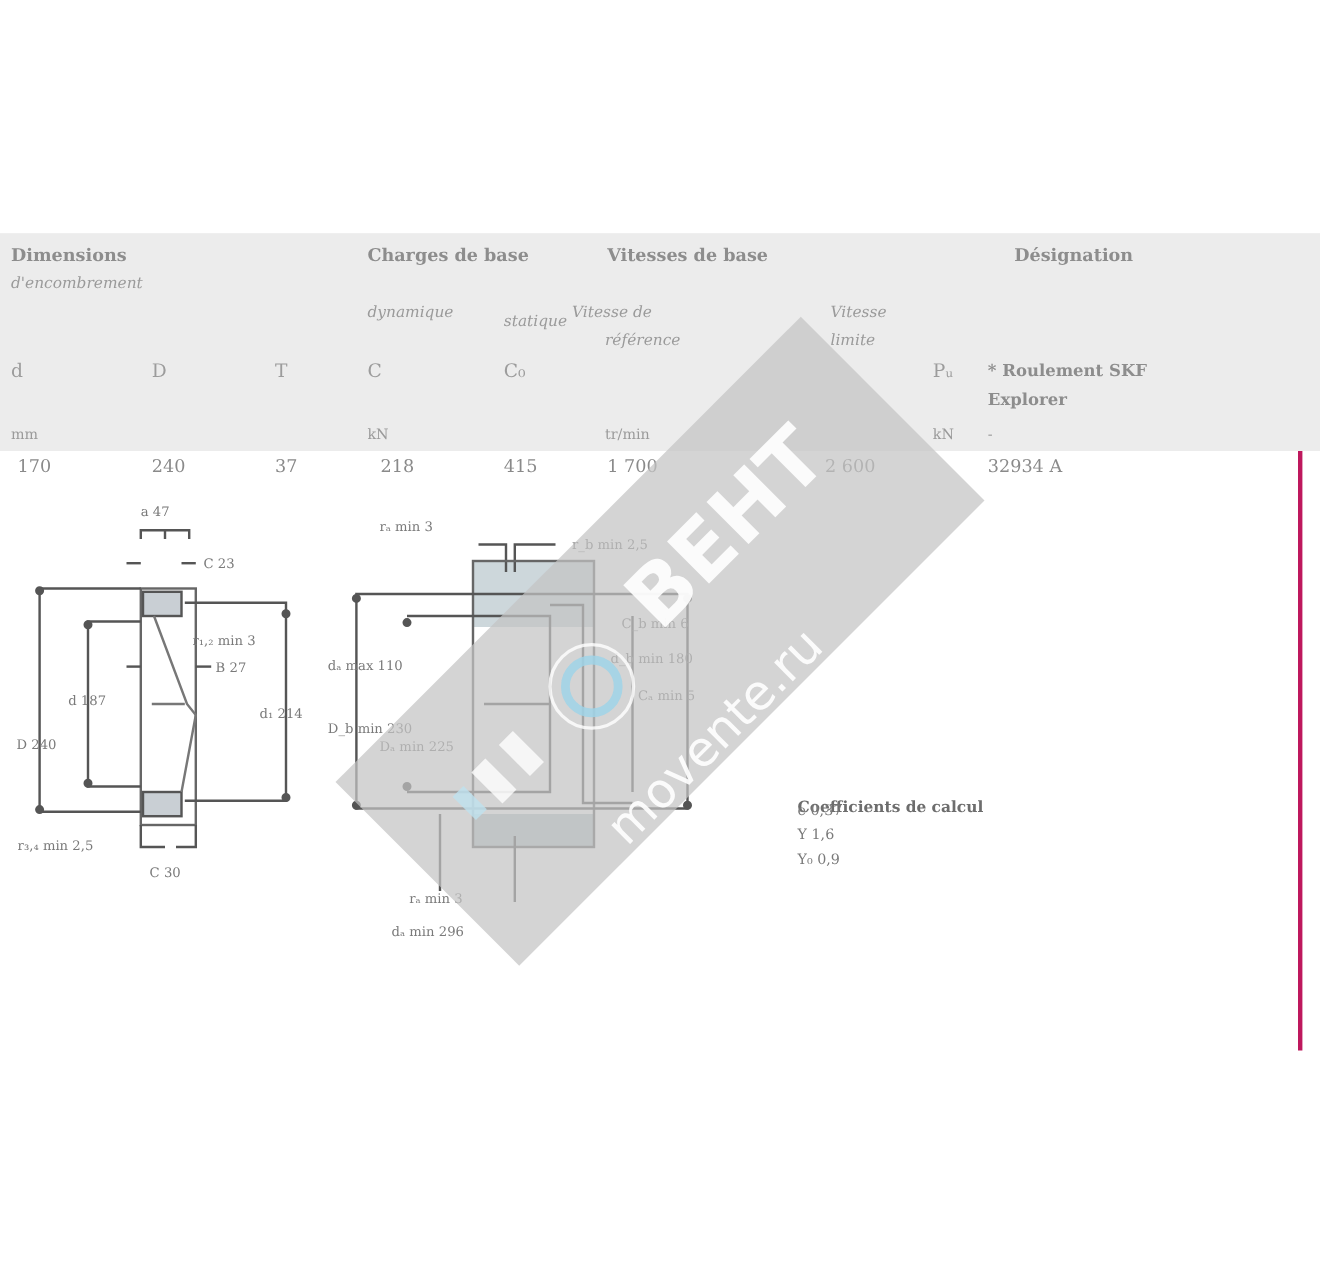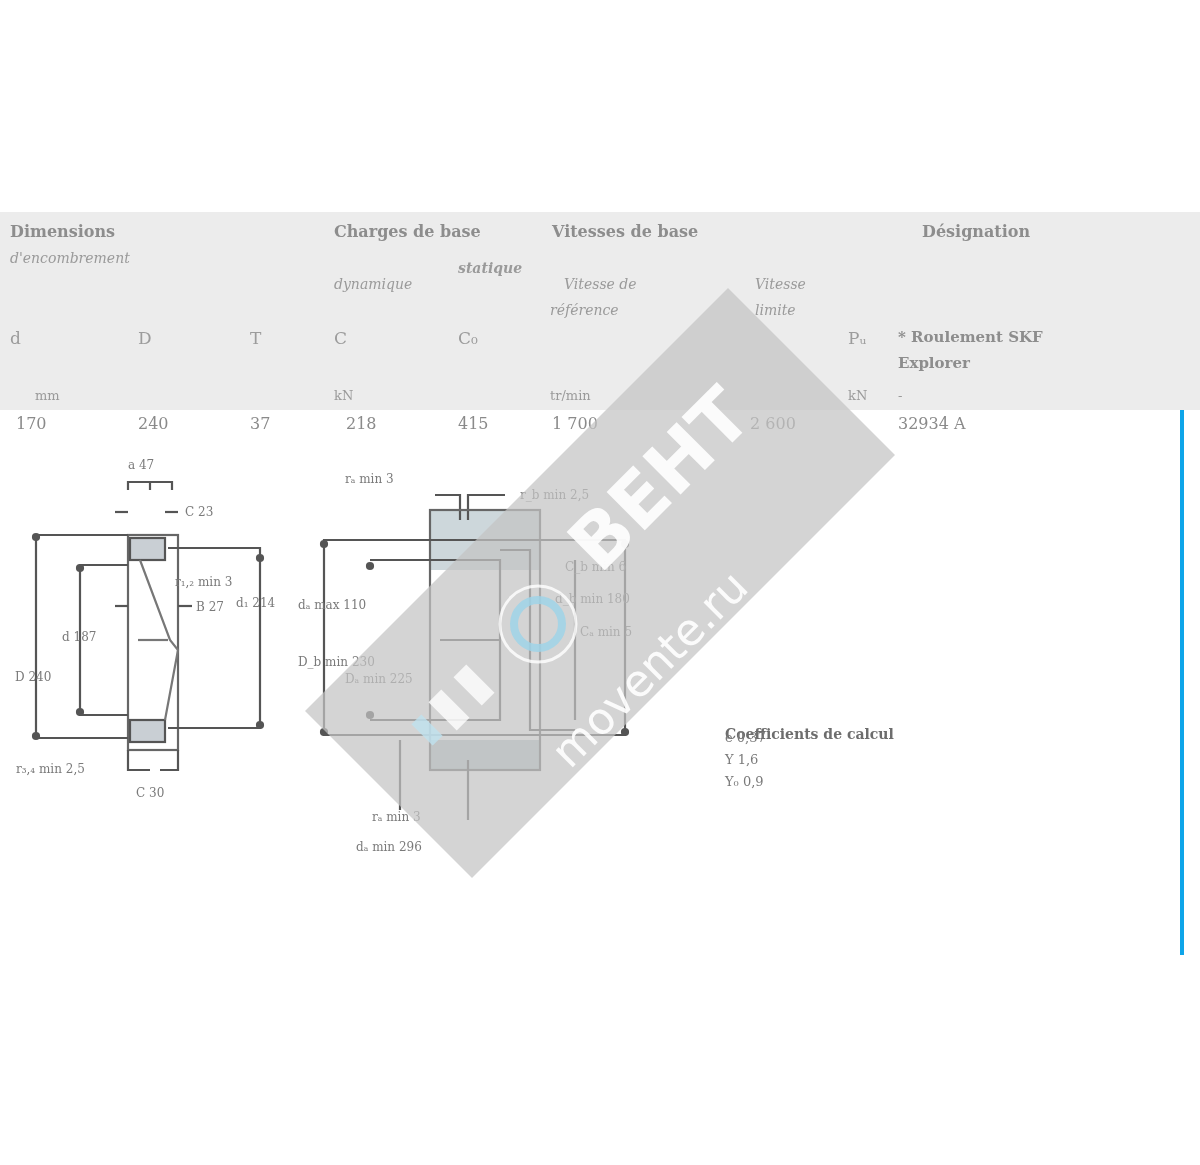--- a/index.html
+++ b/index.html
@@ -6,21 +6,21 @@
   body {
     width:1200px; height:1165px; background:#ffffff; position:relative; overflow:hidden;
     font-family:"DejaVu Serif", serif; color:#7a7a7a;
   }
   .page { position:absolute; left:0; top:0; width:1200px; height:1165px; }
   .header-band {
     position:absolute; left:0; top:212px; width:1200px; height:198px; background:#ececec;
   }
   .data-band {
     position:absolute; left:0; top:410px; width:1180px; height:545px; background:#ffffff;
-    border-right:4px solid #0ea5e9;
+    border-right:4px solid #be185d;
   }
   .txt { position:absolute; white-space:nowrap; font-size:15px; color:#8a8a8a; }
   .grp { font-weight:bold; font-size:16px; color:#8d8d8d; }
   .sub { font-style:italic; font-size:14px; color:#9a9a9a; }
   .sym { font-size:17px; color:#9c9c9c; }
   .unit { font-size:13px; color:#9a9a9a; }
   .val { font-size:16px; color:#8a8a8a; }
   .note { font-weight:bold; font-size:14px; color:#6d6d6d;margin-top:20px; }
   .coef { font-size:13px; color:#7a7a7a; }
   .dim { font-size:12px; color:#7a7a7a; position:absolute; white-space:nowrap; }
@@ -33,36 +33,36 @@
 <div class="page">
 
   <div class="header-band">
     <span class="txt grp" style="left:10px;top:10px;">Dimensions</span>
     <span class="txt sub" style="left:10px;top:38px;">d'encombrement</span>
     <span class="txt grp" style="left:334px;top:10px;">Charges de base</span>
     <span class="txt grp" style="left:552px;top:10px;">Vitesses de base</span>
     <span class="txt grp" style="left:898px;top:10px;margin-left:24px;">Désignation</span>
 
     <span class="txt sub" style="left:334px;top:64px;">dynamique</span>
-    <span class="txt sub" style="left:458px;top:48px;font-weight:bold;">statique</span>
-    <span class="txt sub" style="left:564px;top:64px;font-style:italic;">Vitesse de</span>
+    <span class="txt sub" style="left:458px;top:72px;">statique</span>
+    <span class="txt sub" style="left:520px;top:64px;font-style:italic;">Vitesse de</span>
     <span class="txt sub" style="left:550px;top:90px;">référence</span>
     <span class="txt sub" style="left:755px;top:64px;">Vitesse</span>
     <span class="txt sub" style="left:755px;top:90px;">limite</span>
 
     <span class="txt sym" style="left:10px;top:116px;">d</span>
     <span class="txt sym" style="left:138px;top:116px;">D</span>
     <span class="txt sym" style="left:250px;top:116px;">T</span>
     <span class="txt sym" style="left:334px;top:116px;">C</span>
     <span class="txt sym" style="left:458px;top:116px;">C₀</span>
     <span class="txt sym" style="left:848px;top:116px;">Pᵤ</span>
     <span class="txt grp" style="left:898px;top:116px;font-size:15px;">* Roulement SKF</span>
     <span class="txt grp" style="left:898px;top:142px;font-size:15px;">Explorer</span>
 
-    <span class="txt unit" style="left:10px;top:176px;margin-left:25px;">mm</span>
+    <span class="txt unit" style="left:10px;top:176px;">mm</span>
     <span class="txt unit" style="left:334px;top:176px;">kN</span>
     <span class="txt unit" style="left:550px;top:176px;">tr/min</span>
     <span class="txt unit" style="left:848px;top:176px;">kN</span>
     <span class="txt unit" style="left:898px;top:176px;">-</span>
   </div>
 
   <div class="data-band">
     <div>
       <span class="txt val" style="left:16px;top:4px;">170</span>
       <span class="txt val" style="left:138px;top:4px;">240</span>
@@ -107,21 +107,21 @@
       <path d="M128 310 L128 330 L150 330 M160 330 L178 330 L178 310"></path>
     </g>
     </svg><span></span>
   
   <span class="dim" style="left:128px;top:458px;">a 47</span>
   <span class="dim" style="left:185px;top:505px;">C 23</span>
   <span class="dim" style="left:175px;top:575px;">r₁,₂ min 3</span>
   <span class="dim" style="left:196px;top:600px;">B 27</span>
   <span class="dim" style="left:62px;top:630px;">d 187</span>
   <span class="dim" style="left:15px;top:670px;">D 240</span>
-  <span class="dim" style="left:236px;top:596px;">d₁ 214</span>
+  <span class="dim" style="left:236px;top:642px;">d₁ 214</span>
   <span class="dim" style="left:16px;top:762px;">r₃,₄ min 2,5</span>
   <span class="dim" style="left:136px;top:786px;">C 30</span>
 
   
   <svg class="drawing" style="left:290px;top:440px;" width="360" height="430">
     <rect x="140" y="70" width="110" height="60" fill="#b8c6cc" stroke="none" opacity="0.7"></rect>
     <rect x="140" y="300" width="110" height="30" fill="#9db3b8" stroke="none" opacity="0.7"></rect>
     <g stroke="#555" stroke-width="2.2" fill="none">
       <path d="M145 55 L170 55 L170 80 M178 80 L178 55 L215 55"></path>
       <rect x="140" y="70" width="110" height="260" stroke="#666"></rect>

